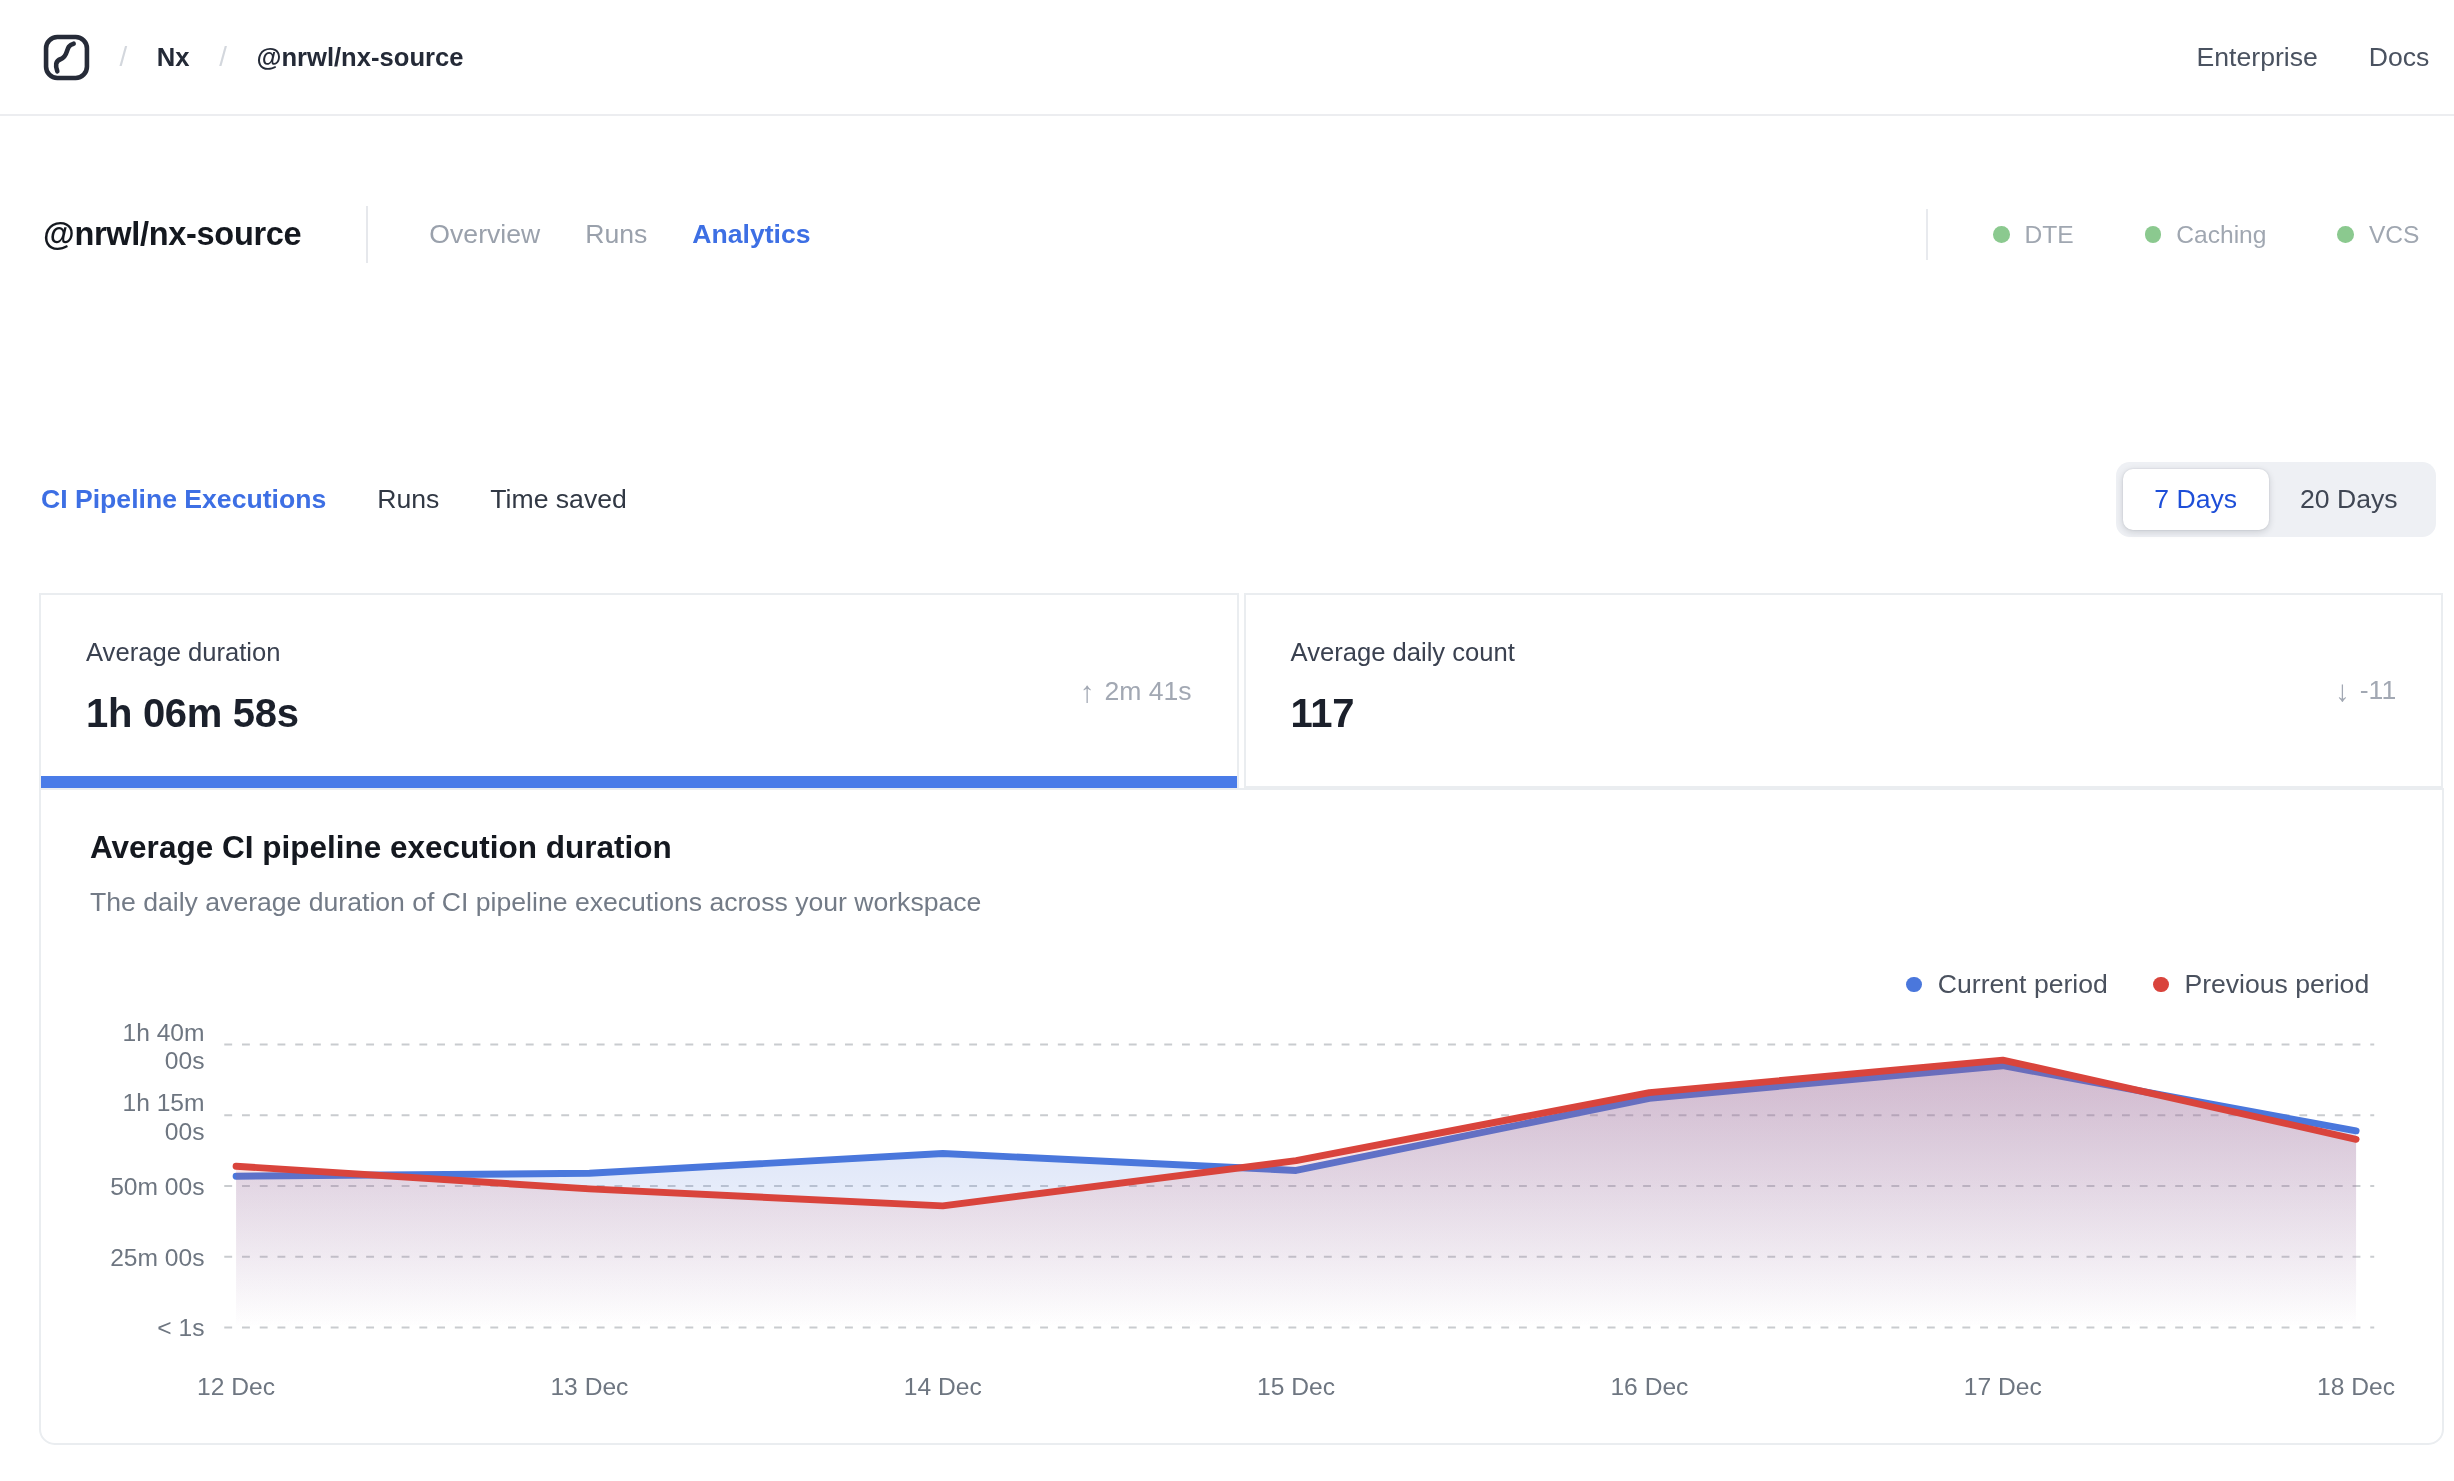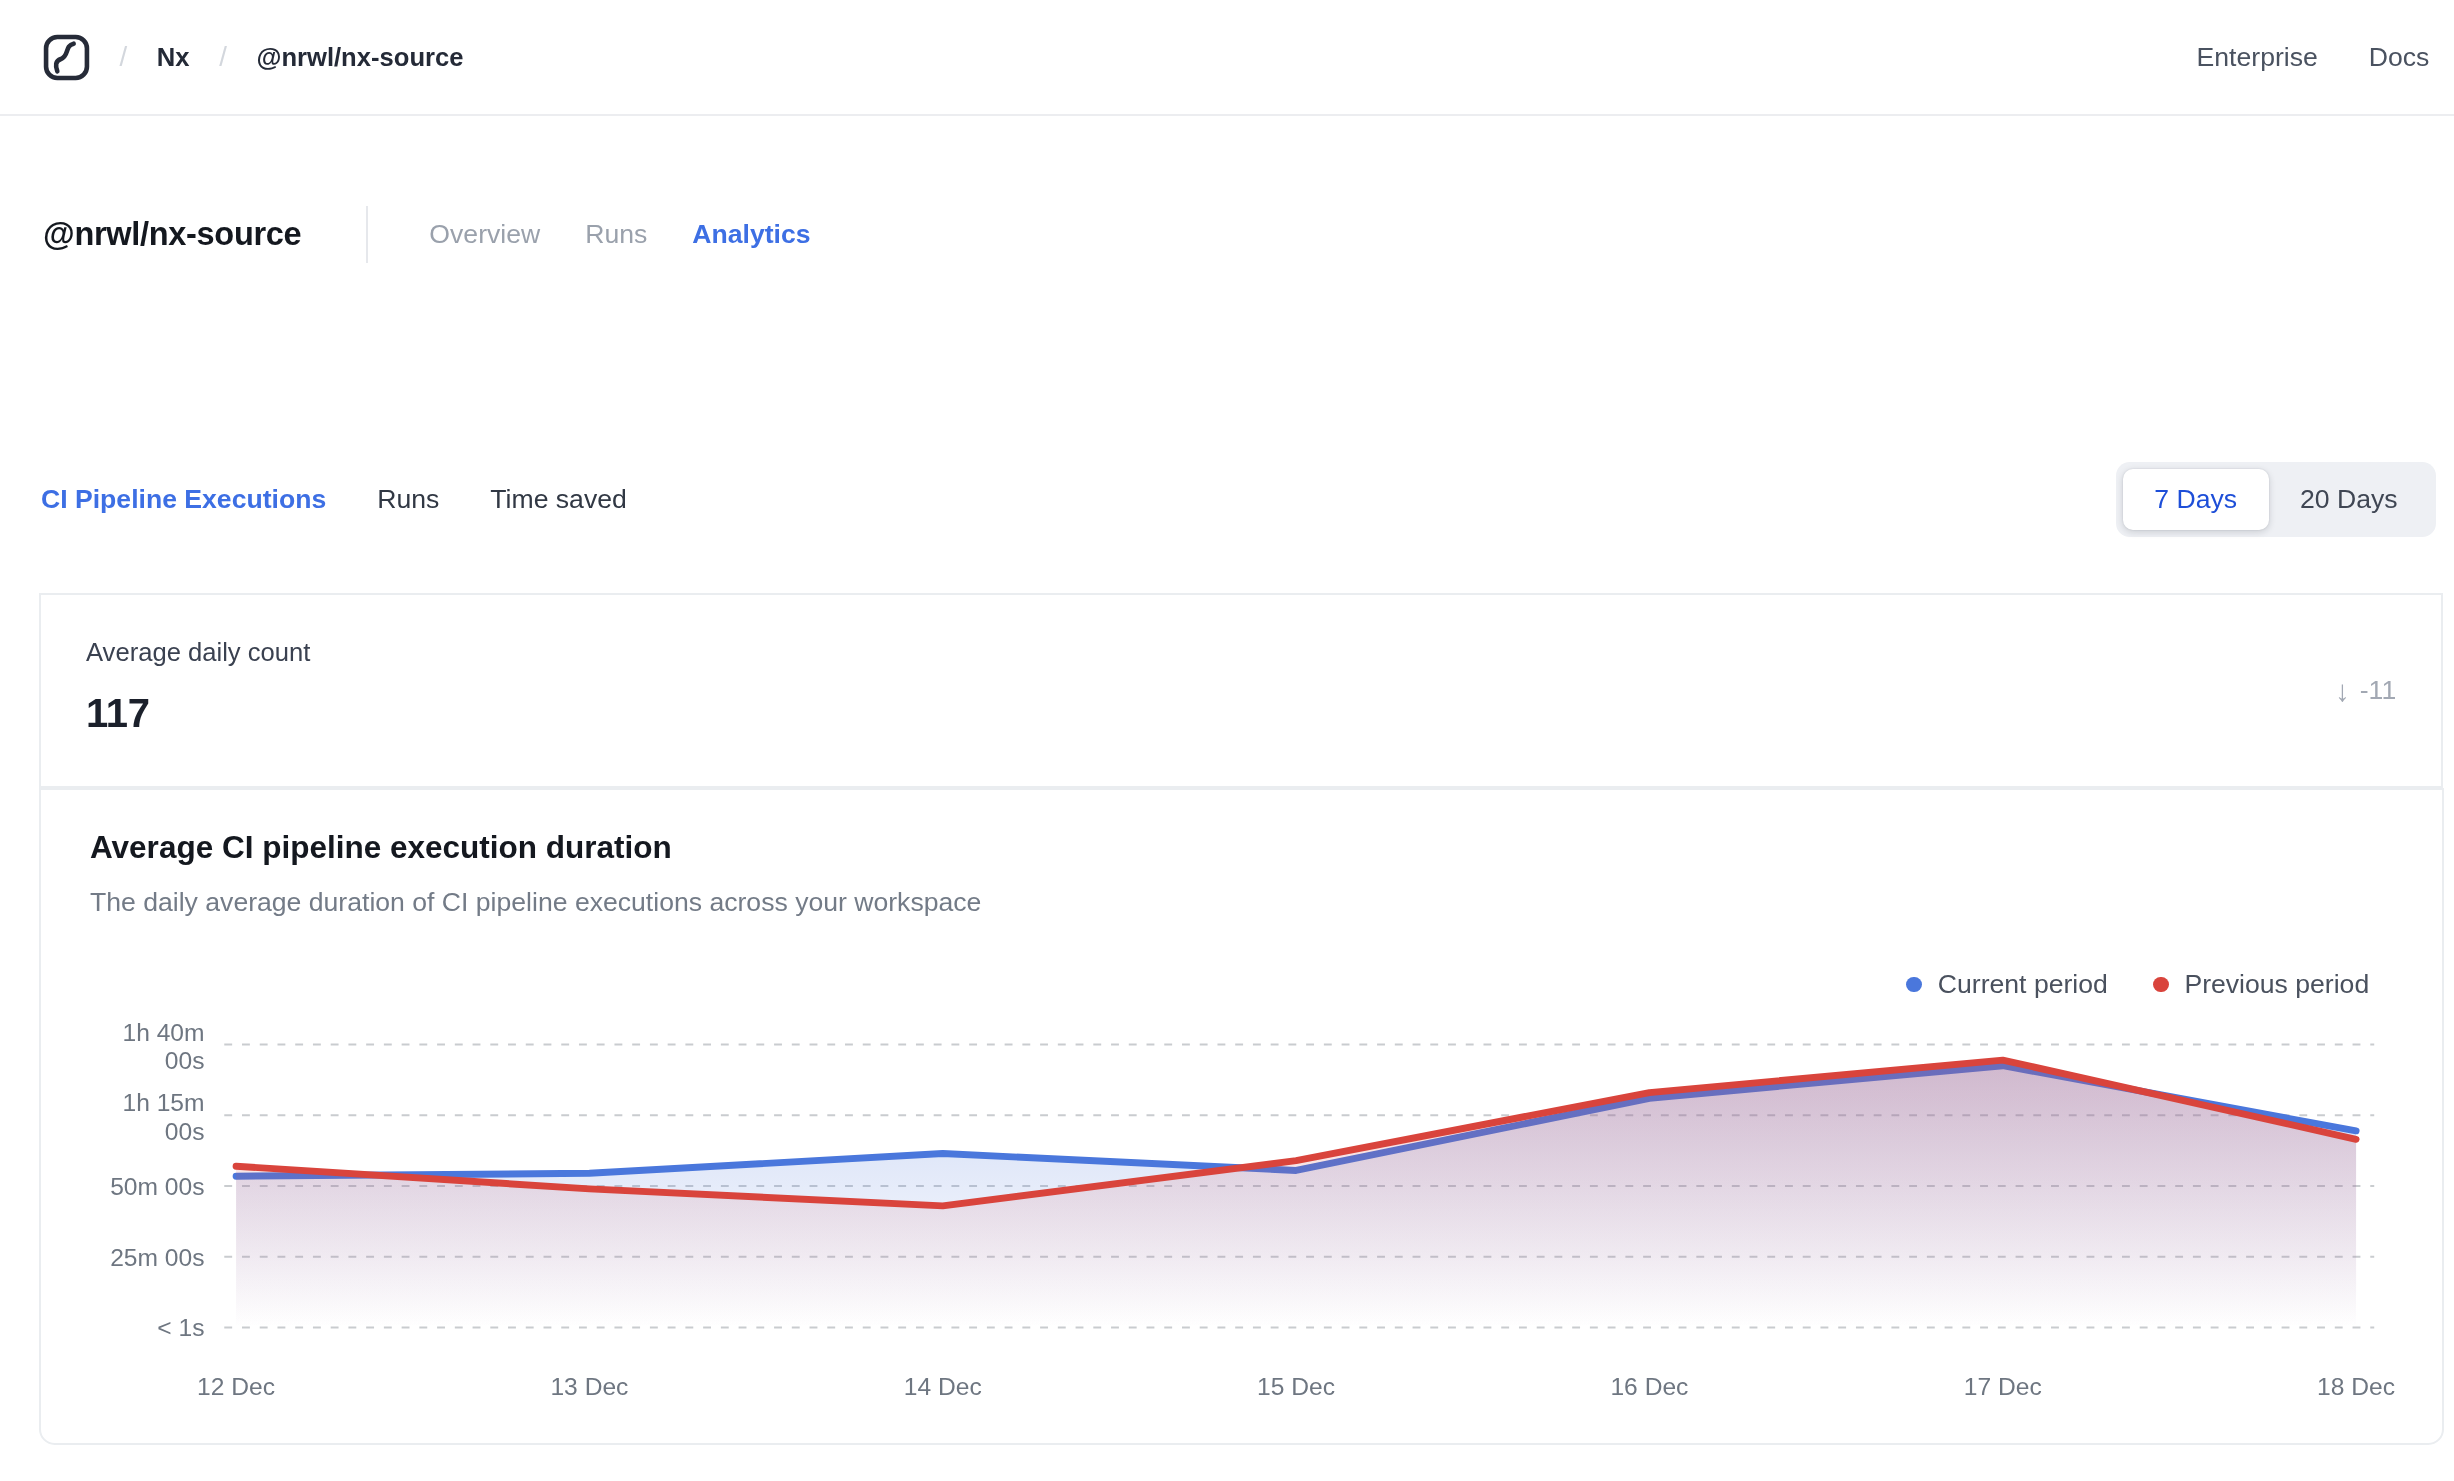--- a/index.html
+++ b/index.html
@@ -87,35 +87,59 @@
   </div>
 
   <div class="titlebar">
     <div class="page-title">@nrwl/nx-source</div>
     <div class="vdivider"></div>
     <div class="tabs">
       <span class="tab">Overview</span>
       <span class="tab">Runs</span>
       <span class="tab active">Analytics</span>
     </div>
+    <div class="badges">
+      <div class="bdiv"></div>
+      <div class="badge">
+        <span class="badge-dot"></span>
+        <span class="badge-label">DTE</span>
+      </div>
+      <div class="badge">
+        <span class="badge-dot"></span>
+        <span class="badge-label">Caching</span>
+      </div>
+      <div class="badge">
+        <span class="badge-dot"></span>
+        <span class="badge-label">VCS</span>
+      </div>
+    </div>
   </div>
 
   <div class="subrow">
     <div class="subtabs">
       <span class="subtab active">CI Pipeline Executions</span>
       <span class="subtab">Runs</span>
       <span class="subtab">Time saved</span>
     </div>
     <div class="toggle">
       <span class="toggle-opt active">7 Days</span>
       <span class="toggle-opt">20 Days</span>
     </div>
   </div>
 
   <div class="stats">
+    <div class="stat-card selected">
+      <div class="stat-label">Average duration</div>
+      <div class="stat-value">1h 06m 58s</div>
+      <div class="stat-delta">
+        <span class="delta-arrow">↑</span>
+        <span class="delta-text">2m 41s</span>
+      </div>
+      <div class="selbar"></div>
+    </div>
     <div class="stat-card">
       <div class="stat-label">Average daily count</div>
       <div class="stat-value">117</div>
       <div class="stat-delta">
         <span class="delta-arrow">↓</span>
         <span class="delta-text">-11</span>
       </div>
     </div>
   </div>
 

